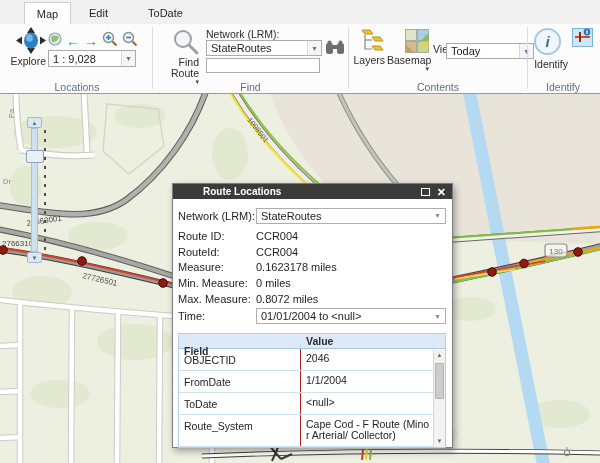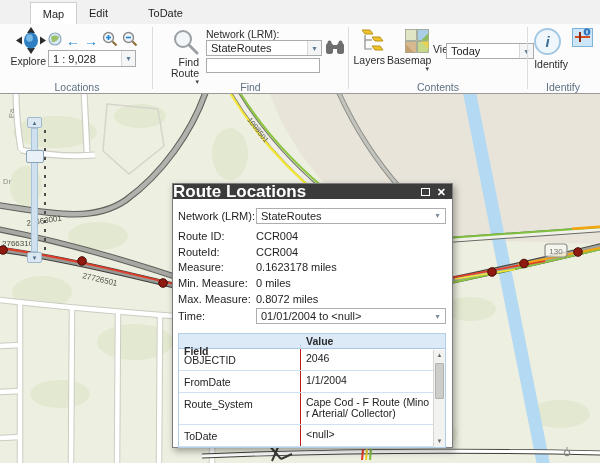--- a/index.html
+++ b/index.html
@@ -41,21 +41,21 @@
   .zbtn{position:absolute;width:15px;height:11px;background:#dbe7f1;border:1px solid #9fb8cc;
         display:flex;align-items:center;justify-content:center;border-radius:2px;}
   .ztrack{position:absolute;width:7px;background:#cfe0ee;border:1px solid #a9c3d8;}
   .zthumb{position:absolute;width:18px;height:13px;background:#e9f1f8;border:1px solid #8aa5ba;border-radius:2px;}
   .zticks{position:absolute;width:2px;background:repeating-linear-gradient(#4c4c4c 0 3px,transparent 3px 9px);}
   
   .popup{position:absolute;left:172px;top:183px;width:281px;height:265px;background:#fff;
          border:1px solid #7d7d7d;box-shadow:2px 3px 7px rgba(0,0,0,.35);}
   .popup-header{position:absolute;left:0;top:0;right:0;height:15px;background:#3b3b3b;
                 display:flex;align-items:center;}
-  .popup-title{font-size:17px;font-weight:bold;color:#fff;}
+  .popup-title{font-size:10px;font-weight:bold;color:#fff;padding-left:6px;margin-left:24px;}
   .winbtns{margin-left:auto;display:flex;align-items:center;gap:7px;padding-right:6px;}
   .maxbox{width:9px;height:8px;border:1.5px solid #fff;display:inline-block;}
   .closex{color:#fff;font-size:11px;font-weight:bold;line-height:10px;}
   .popup-body{position:absolute;left:0;top:15px;right:0;bottom:0;padding:8px 6px 0 5px;}
   .prow{display:flex;align-items:center;height:15.8px;font-size:11px;color:#1e1e1e;}
   .prow .plabel{width:78px;flex:none;}
   .prow .pval{flex:1;}
   .prow.comborow{height:17px;}
   .pcombo{flex:1;height:16px;display:flex;align-items:center;background:#fff;
           border:1px solid #aeaeae;font-size:11px;color:#1e1e1e;padding-left:4px;}
@@ -76,21 +76,21 @@
                  justify-content:center;font-size:6px;color:#6a6a6a;}
   .tscroll .sthumb{position:absolute;left:1px;right:1px;top:13px;height:36px;background:#cdcdc9;
                    border:1px solid #b2b2ae;border-radius:1px;}
 </style>
 </head>
 <body>
 
 <div class="screen">
 
   <div class="tabbar">
-    <div class="tab active" style="left:30px;width:47px;">Map</div>
+    <div class="tab active" style="left:24px;width:47px;">Map</div>
     <div class="tab" style="left:65px;width:67px;">Edit</div>
     <div class="tab" style="left:132px;width:67px;">ToDate</div>
   </div>
 
   <div class="toolbar">
 
     <div class="group" style="left:2px;width:150px;">
       <div class="ribbon-btn" style="left:2px;top:3px;width:42px;">
         <span><svg width="30" height="27" viewBox="0 0 30 27">
           <polygon points="15,0 19,6 11,6" fill="#2b2b2b"></polygon>
@@ -397,26 +397,26 @@
         </div>
         <div class="trow">
           <span class="c1">OBJECTID</span>
           <span class="c2">2046</span>
         </div>
         <div class="trow">
           <span class="c1">FromDate</span>
           <span class="c2">1/1/2004</span>
         </div>
         <div class="trow">
+          <span class="c1">ToDate</span>
+          <span class="c2">&lt;null&gt;</span>
+        </div>
+        <div class="trow">
           <span class="c1">Route_System</span>
           <span class="c2">Cape Cod - F Route (Minor Arterial/ Collector)</span>
-        </div>
-        <div class="trow">
-          <span class="c1">ToDate</span>
-          <span class="c2">&lt;null&gt;</span>
         </div>
         <div class="tscroll">
           <span class="sarr" style="top:0;">▲</span>
           <span class="sthumb"></span>
           <span class="sarr" style="bottom:0;">▼</span>
         </div>
       </div>
 
     </div>
   </div>

